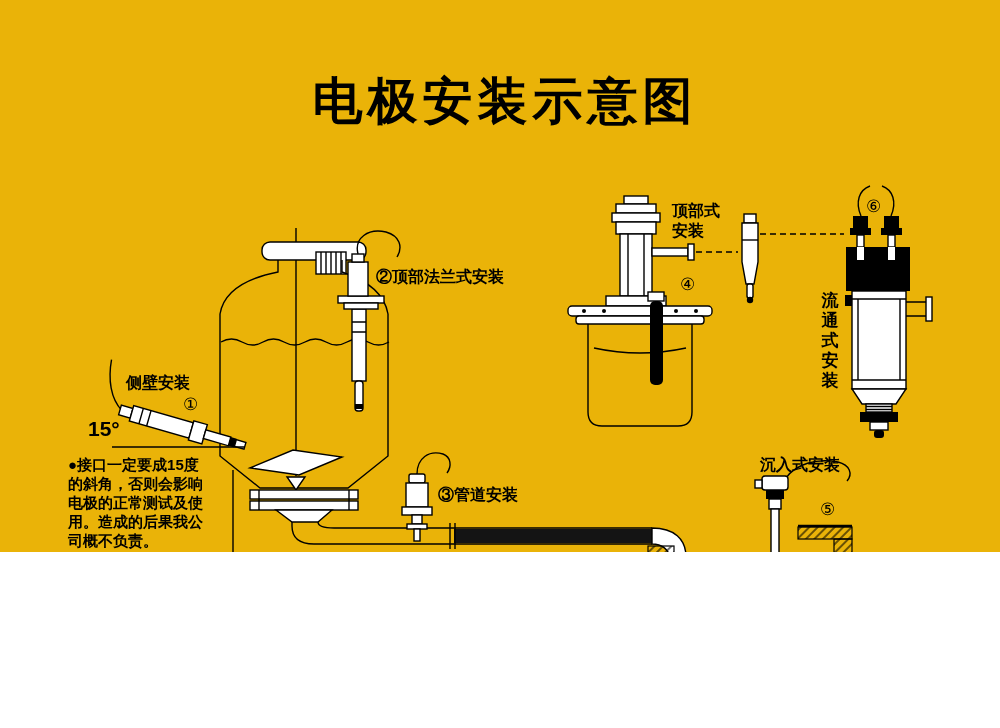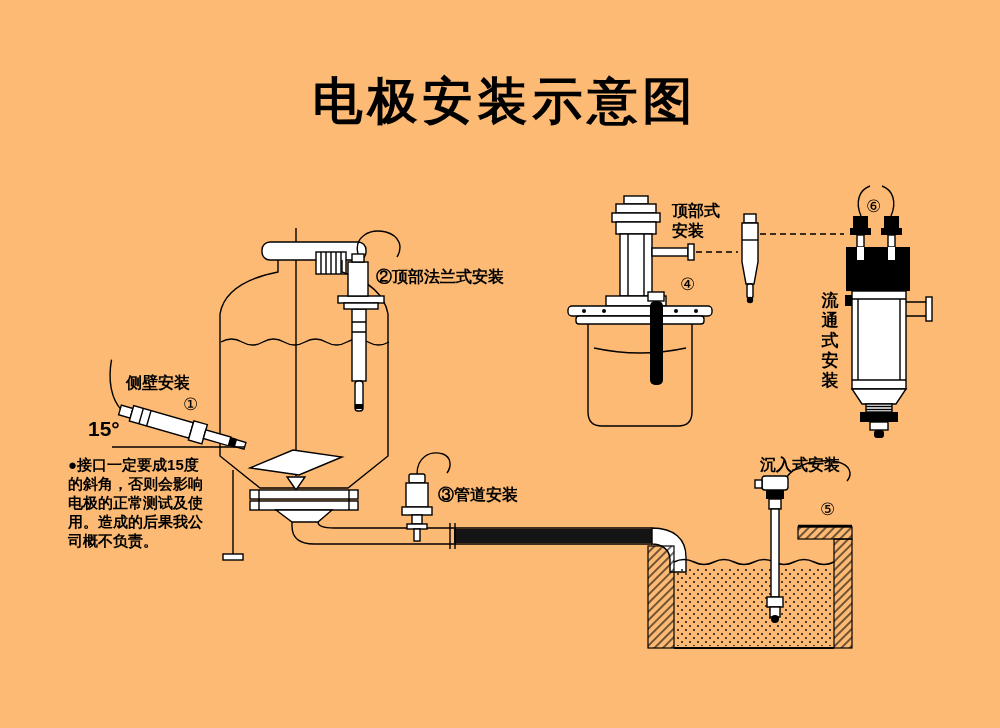--- a/index.html
+++ b/index.html
@@ -1,16 +1,16 @@
 <!DOCTYPE html>
 <html><head>
 <meta charset="utf-8">
 <style>
   html,body{margin:0;padding:0;background:#ffffff;}
-  .page{width:1000px;height:728px;background:#fdba74;position:relative;overflow:hidden;}
+  .page{width:1000px;height:552px;background:#eab308;position:relative;overflow:hidden;}
   svg{display:block;}
   svg text{fill:#000;}
   .t-title{font:600 50px "Liberation Serif", serif;letter-spacing:5px;}
   .t-label{font:bold 16px "Liberation Sans", sans-serif;}
   .t-num{font:17px "Liberation Sans", sans-serif;}
   .t-angle{font:bold 21px "Liberation Sans", sans-serif;}
   .t-note{font:bold 15px "Liberation Sans", sans-serif;}
   .t-vert{font:bold 17px "Liberation Sans", sans-serif;}
   .ln{stroke:#000;fill:none;stroke-width:1.4;}
   .fw{fill:#fff;stroke:#000;stroke-width:1.4;}

